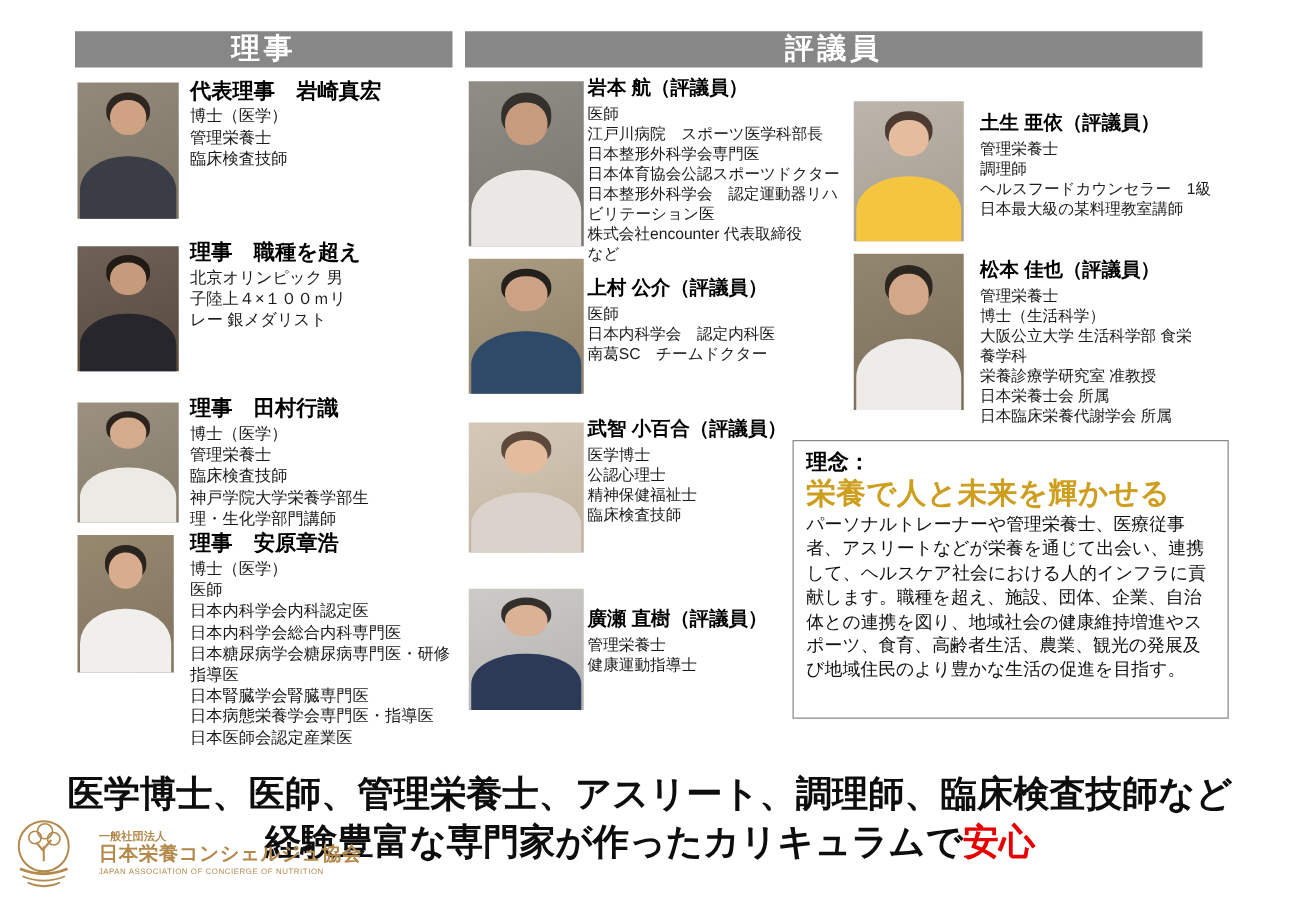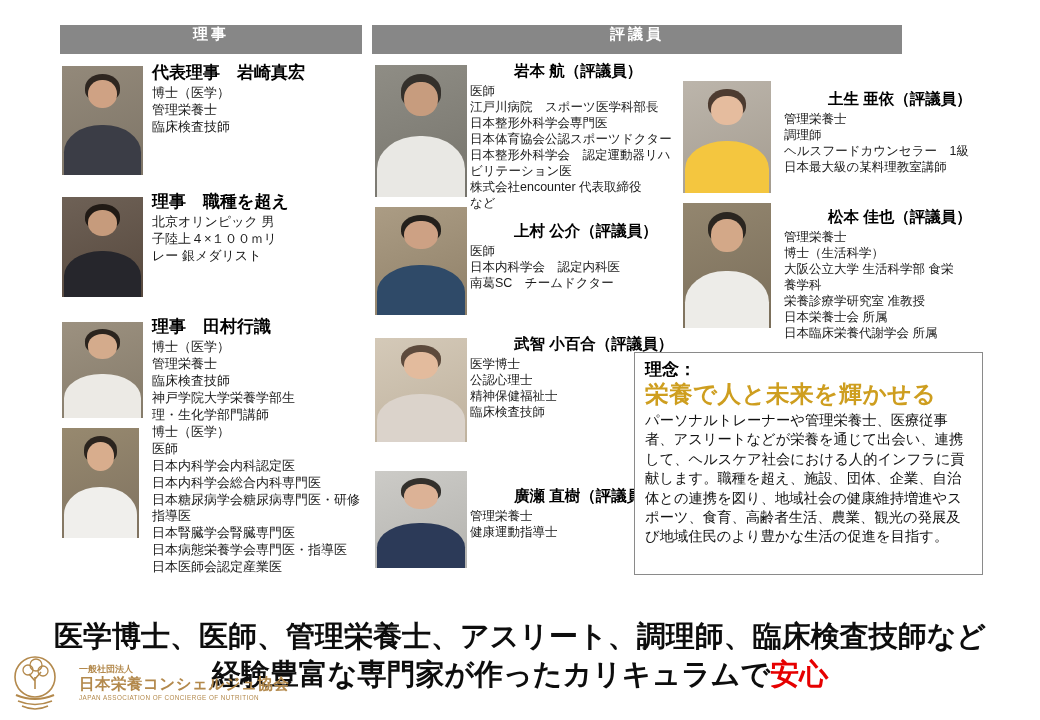--- a/index.html
+++ b/index.html
@@ -2,24 +2,24 @@
 <html><head>
 <meta charset="utf-8">
 <style>
   * { margin:0; padding:0; box-sizing:border-box; }
   html,body { background:#fff; }
   body { font-family:"Liberation Sans","DejaVu Sans",sans-serif; }
   .canvas { position:relative; width:1040px; height:720px; background:#fff; overflow:hidden; }
 
   
   .bar { position:absolute; top:25px; height:29px; background:#878787; color:#fff;
-         display:flex; align-items:flex-start; justify-content:center;
-         font-size:15px; font-weight:bold; letter-spacing:3px; }
+         display:flex; align-items:flex-end; justify-content:center;
+         font-size:23px; font-weight:bold; letter-spacing:3px; }
   .bar-directors { left:60px; width:302px; }
-  .bar-councilors { left:372px; width:530px; }
+  .bar-councilors { left:372px; width:590px; }
 
   
   .photo { position:absolute; overflow:hidden; }
   .photo .hair { position:absolute; width:44%; height:26%; left:28%; top:7%;
                  border-radius:50% 50% 42% 42%; }
   .photo .head { position:absolute; width:36%; height:26%; left:32%; top:13%;
                  border-radius:48%; }
   .photo .torso { position:absolute; width:96%; height:52%; left:2%; bottom:-6%;
                   border-radius:48% 48% 0 0; }
   
@@ -33,21 +33,21 @@
   .ph8 { background:linear-gradient(160deg,#cccbc7,#b4b3af); } .ph8 .hair{background:#33302c;} .ph8 .head{background:#dcb296;} .ph8 .torso{background:#2c3a58;}
   .ph9 { background:linear-gradient(160deg,#bcb5ab,#a49c90); } .ph9 .hair{background:#4c3b30;} .ph9 .head{background:#e5bc9e;} .ph9 .torso{background:#f4c63f;}
   .ph10{ background:linear-gradient(160deg,#93866f,#7a6e5a); } .ph10 .hair{background:#2b2620;} .ph10 .head{background:#d3a888;} .ph10 .torso{background:#edece8;}
 
   
   .member-text { position:absolute; color:#1a1a1a; }
   .member-text .name { font-weight:bold; color:#000; }
   .member-text .bio { white-space:pre-line; }
   .dir .name { font-size:17px; line-height:1.25; margin-bottom:2px; }
   .dir .bio  { font-size:13px; line-height:1.3; }
-  .cou .name { font-size:15.5px; line-height:1.2; margin-bottom:2px;margin-left:44px; }
+  .cou .name { font-size:15.5px; line-height:1.2; margin-bottom:2px; }
   .cou .bio  { font-size:12.5px; line-height:1.28; }
 
   
   .phil { position:absolute; left:634px; top:352px; width:349px; height:223px;
           border:1.5px solid #8a8a8a; background:#fff; padding:7px 10px 2px 10px; }
   .phil .label { font-size:17px; font-weight:bold; color:#000; line-height:1.2; }
   .phil .title { font-size:23.5px; font-weight:bold; letter-spacing:0.5px; line-height:1.25; }
   .phil .body  { font-size:14.3px; line-height:1.36; color:#111; margin-top:1px; }
 
   
@@ -110,20 +110,21 @@
 神戸学院大学栄養学部生
 理・生化学部門講師</div>
   </div>
 
   <div class="photo ph4" style="left:62px;top:428px;width:77px;height:110px;">
     <div class="hair"></div>
       <div class="head"></div>
       <div class="torso"></div>
   </div>
   <div class="member-text dir" style="left:152px;top:424px;width:225px;">
+    <div class="name">理事　安原章浩</div>
     <div class="bio">博士（医学）
 医師
 日本内科学会内科認定医
 日本内科学会総合内科専門医
 日本糖尿病学会糖尿病専門医・研修
 指導医
 日本腎臓学会腎臓専門医
 日本病態栄養学会専門医・指導医
 日本医師会認定産業医</div>
   </div>

